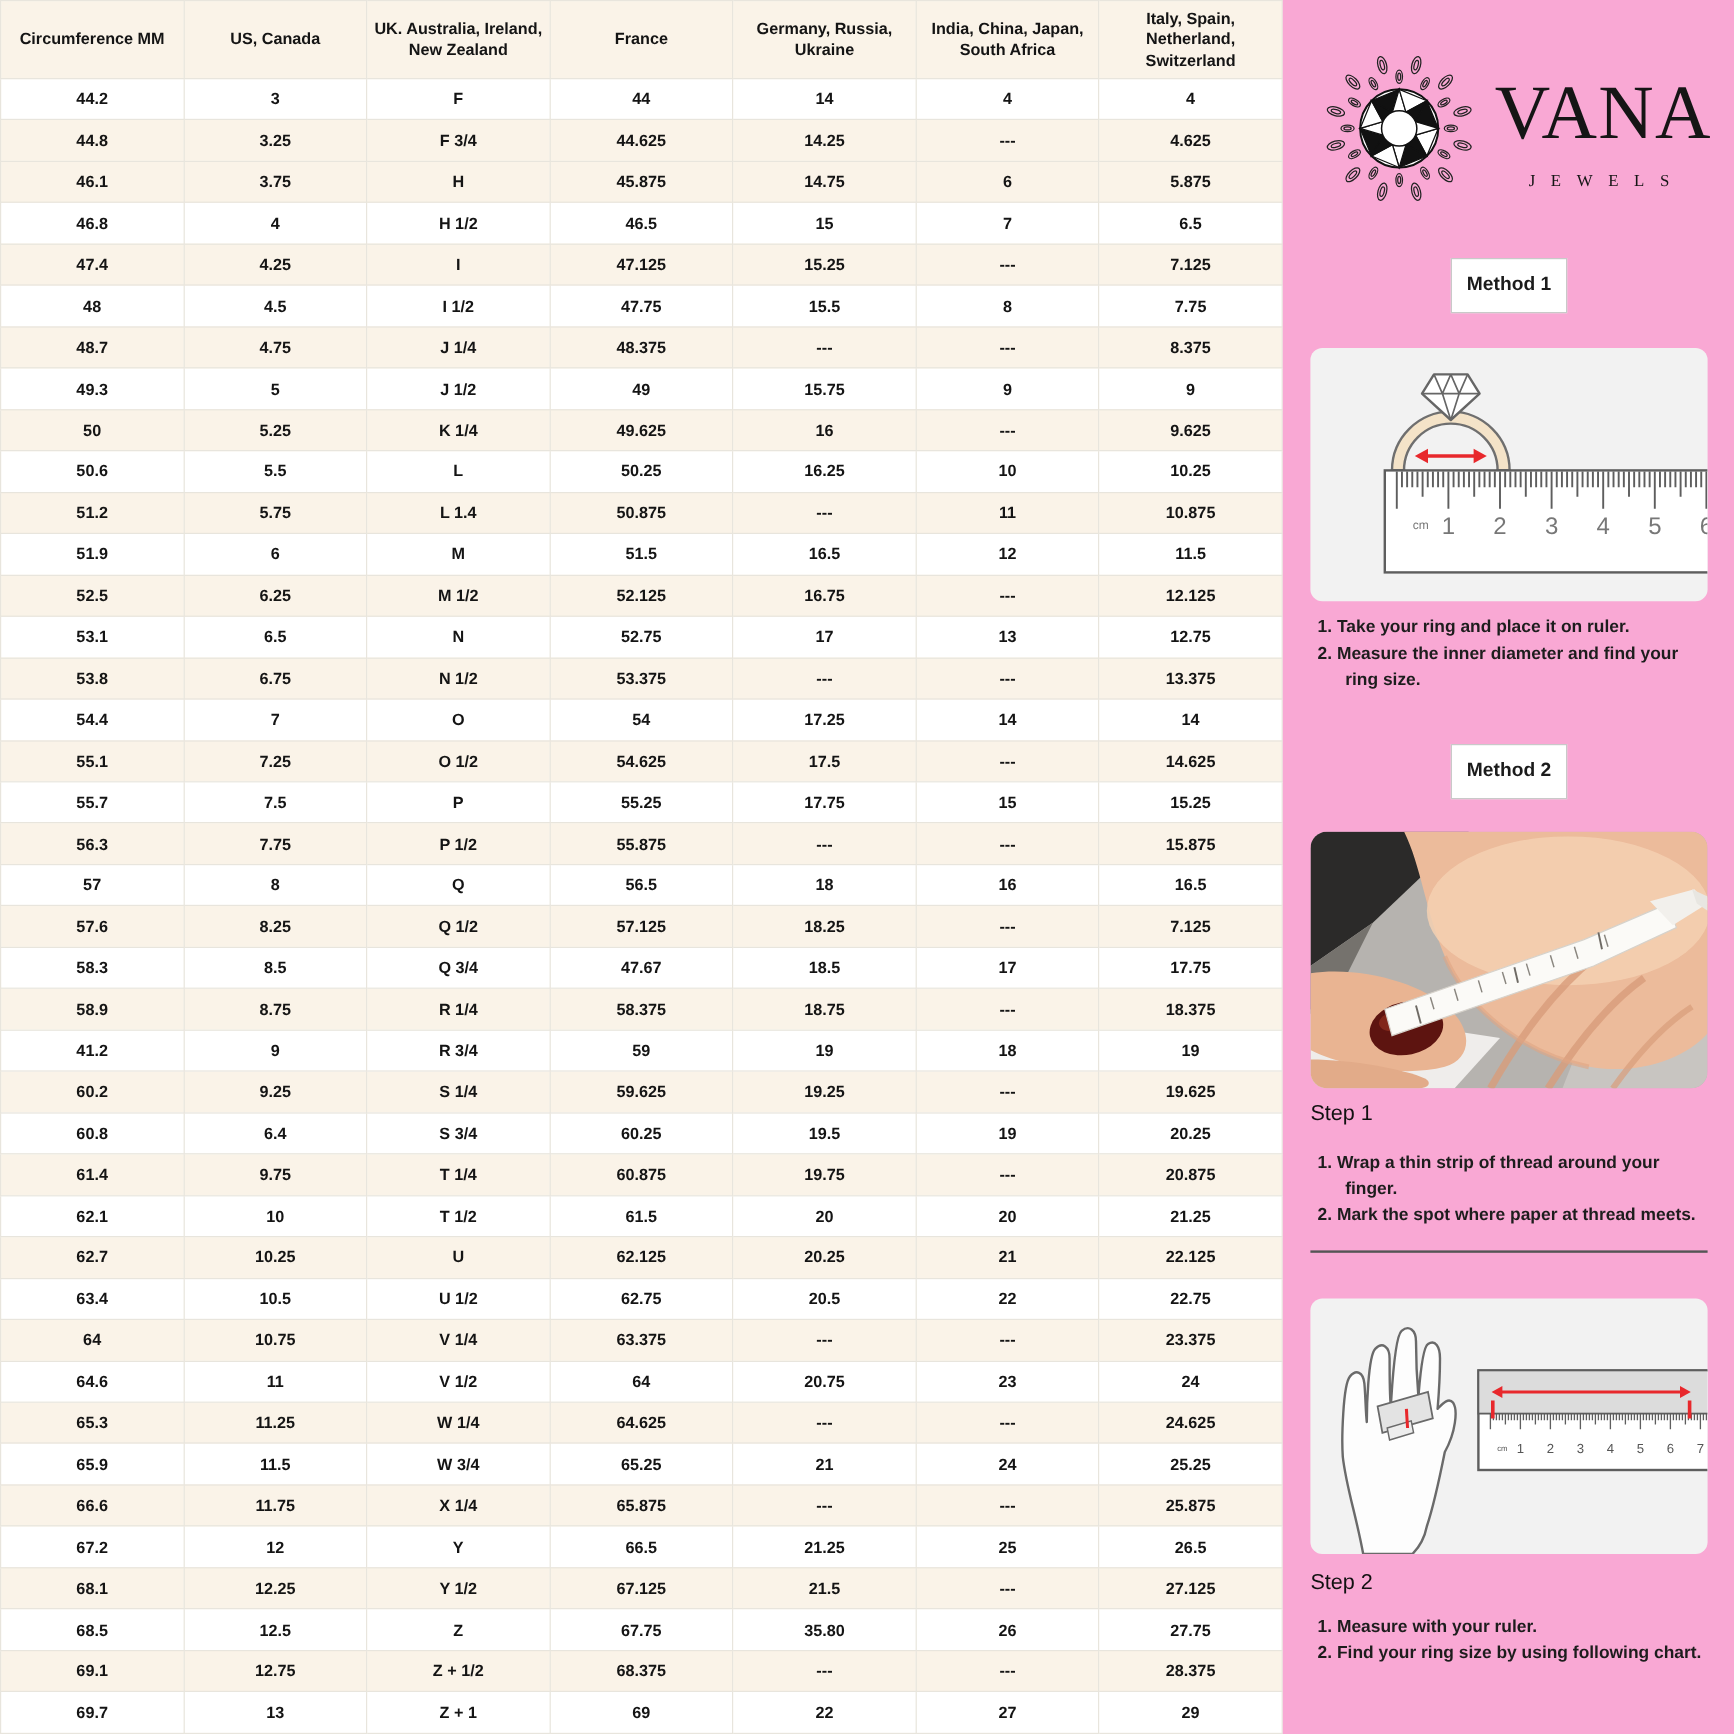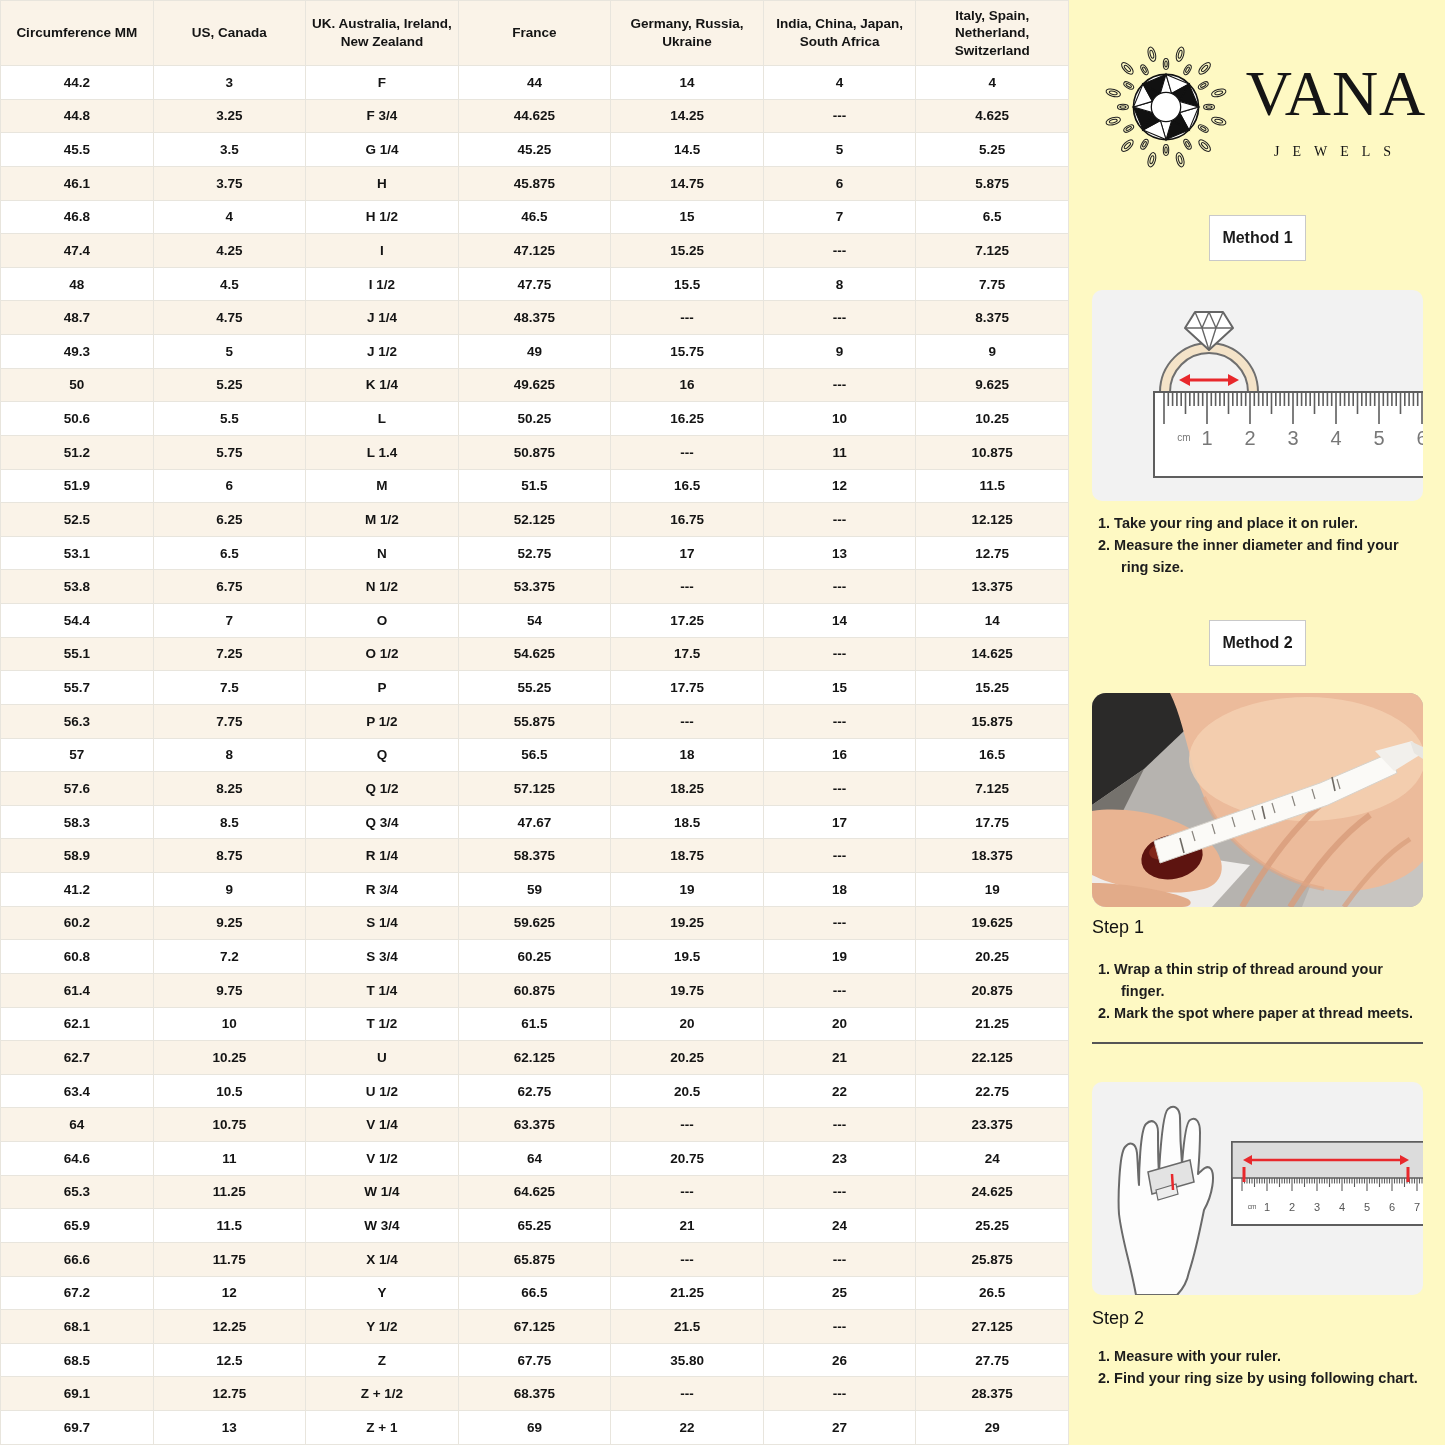--- a/index.html
+++ b/index.html
@@ -10,21 +10,21 @@
   table.size-table{border-collapse:collapse;table-layout:fixed;width:1069px;height:1445px;}
   table.size-table th, table.size-table td{
     border:1px solid #e8e5dd;text-align:center;vertical-align:middle;
     font-weight:bold;color:#141414;padding:0 4px;box-sizing:border-box;
   }
   table.size-table th{height:65px;font-size:13.5px;line-height:1.3;background:#faf3e8;}
   table.size-table td{font-size:13.5px;}
   table.size-table tr.alt td{background:#faf3e8;}
 
   
-  .right-panel{position:absolute;left:1069px;top:0;width:376px;height:1445px;background:#fef9c3;}
+  .right-panel{position:absolute;left:1069px;top:0;width:376px;height:1445px;background:#f9a8d4;}
   .abs{position:absolute;}
 
   
   .logo{left:34px;top:44px;width:330px;height:130px;}
   .logo-mark{position:absolute;left:0;top:0;width:126px;height:126px;}
   .logo-text{position:absolute;left:136px;top:18px;width:194px;text-align:center;}
   .logo-name{font-family:"Liberation Serif",serif;font-size:64px;line-height:1;letter-spacing:1px;color:#151515;font-weight:500;}
   .logo-sub{font-family:"Liberation Serif",serif;font-size:14px;letter-spacing:13px;color:#151515;margin-top:18px;padding-left:6px;}
 
   
@@ -79,29 +79,20 @@
         </tr>
         <tr class="alt">
           <td>44.8</td>
           <td>3.25</td>
           <td>F 3/4</td>
           <td>44.625</td>
           <td>14.25</td>
           <td>---</td>
           <td>4.625</td>
         </tr>
-        <tr>
-          <td>45.5</td>
-          <td>3.5</td>
-          <td>G 1/4</td>
-          <td>45.25</td>
-          <td>14.5</td>
-          <td>5</td>
-          <td>5.25</td>
-        </tr>
         <tr class="alt">
           <td>46.1</td>
           <td>3.75</td>
           <td>H</td>
           <td>45.875</td>
           <td>14.75</td>
           <td>6</td>
           <td>5.875</td>
         </tr>
         <tr>
@@ -297,21 +288,21 @@
           <td>60.2</td>
           <td>9.25</td>
           <td>S 1/4</td>
           <td>59.625</td>
           <td>19.25</td>
           <td>---</td>
           <td>19.625</td>
         </tr>
         <tr>
           <td>60.8</td>
-          <td>7.2</td>
+          <td>6.4</td>
           <td>S 3/4</td>
           <td>60.25</td>
           <td>19.5</td>
           <td>19</td>
           <td>20.25</td>
         </tr>
         <tr class="alt">
           <td>61.4</td>
           <td>9.75</td>
           <td>T 1/4</td>

